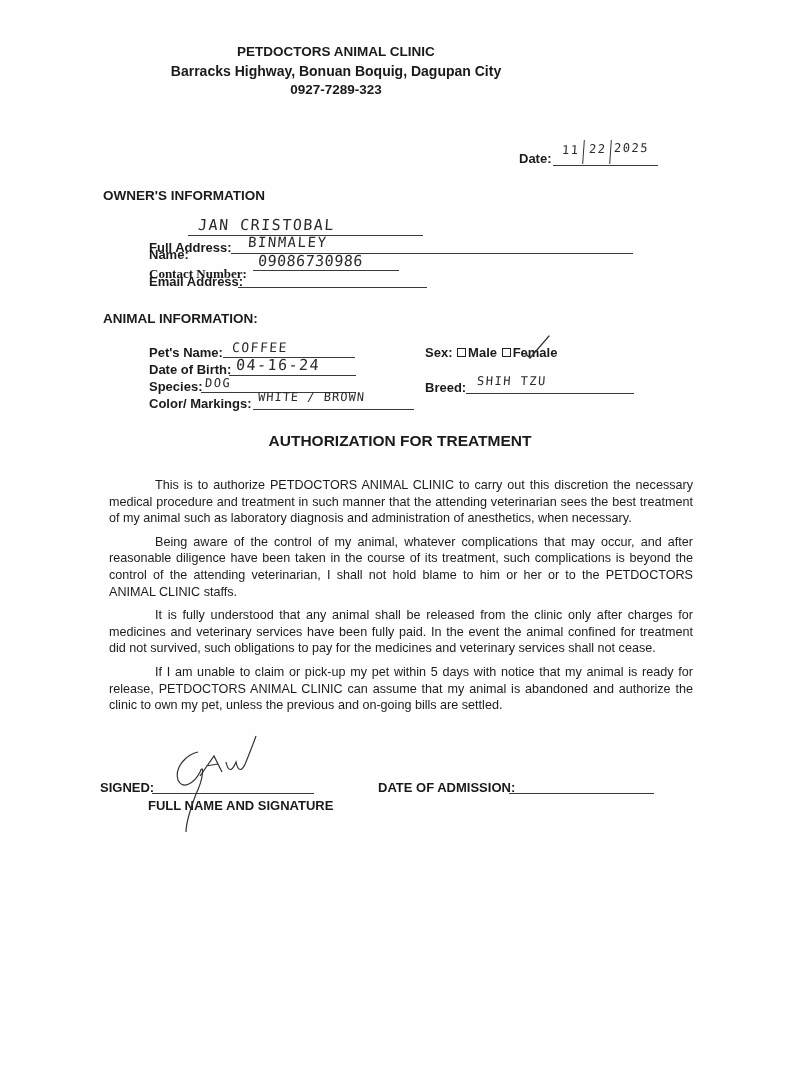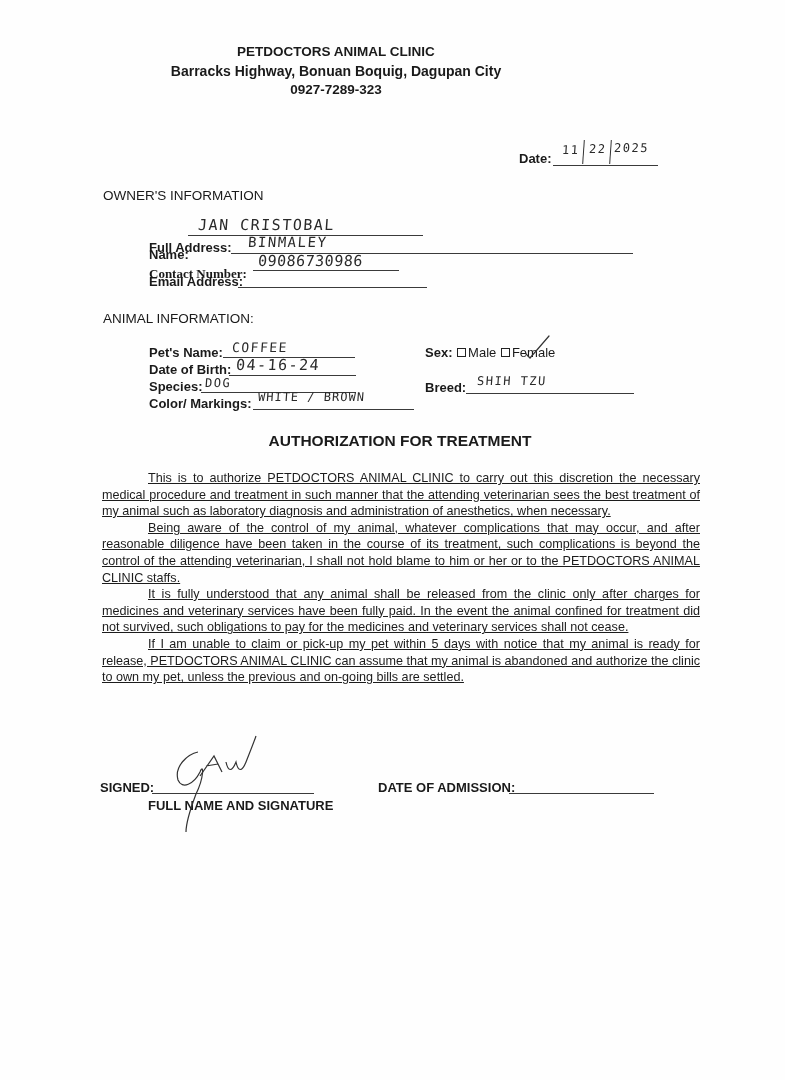--- a/index.html
+++ b/index.html
@@ -10,27 +10,27 @@
     .page { position: absolute; left: 0; top: 0; width: 785px; height: 1080px; background: #fefefe; }
     .hdr { position: absolute; left: 0; width: 672px; text-align: center; font-weight: bold; font-size: 13.5px; }
     .abs { position: absolute; }
     .label { font-weight: bold; font-size: 13px; white-space: nowrap; }
     .line { position: absolute; height: 0; border-bottom: 1px solid #3a3a3a; }
     .hand {
       position: absolute; font-family: "DejaVu Sans Mono", monospace; color: #2a2a2a;
       font-size: 15px; letter-spacing: 1.5px; white-space: nowrap; font-weight: normal;
       transform: skewX(-4deg);
     }
-    .section-title { font-weight: normal; font-size: 13.5px; }
+    .section-title { font-weight: bold; font-size: 13.5px; }
     .auth-title { position: absolute; left: 0; width: 800px; text-align: center; font-weight: bold; font-size: 15.5px; }
     .body-text {
       position: absolute; left: 102px; width: 598px; font-size: 12.6px; line-height: 16.6px;
       text-align: justify; color: #1c1c1c;
     }
-    .body-text p { margin: 0; text-indent: 46px; text-decoration: underline; }
+    .body-text p { margin: 7px; text-indent: 46px; }
     .checkbox {
       display: inline-block; width: 7px; height: 7px; border: 1px solid #222; vertical-align: 0px; margin: 0 2px 0 1px;
     }
     .check-mark { position: absolute; }
     .sig-svg { position: absolute; }
   </style>
 </head>
 <body>
 
 <div class="page">
@@ -77,21 +77,21 @@
   <div class="abs label" style="left:149px; top:379px;">Species:</div>
   <div class="line" style="left:201px; top:392px; width:155px;"></div>
   <div class="hand" style="left:205px; top:376px; font-size:12px;">DOG</div>
 
   <div class="abs label" style="left:149px; top:396px;">Color/ Markings:</div>
   <div class="line" style="left:253px; top:409px; width:161px;"></div>
   <div class="hand" style="left:258px; top:390px; font-size:12px; letter-spacing:1px;">WHITE / BROWN</div>
 
   <div class="abs label" style="left:425px; top:345px;">
     <span>Sex:</span>
-    <span style="font-weight:normal;margin-top:48px;">
+    <span style="font-weight:bold;margin-top:48px;">
       <span class="checkbox"></span><span>Male</span>
       <span class="checkbox"></span><span>Female</span>
     </span>
   </div>
   <svg class="check-mark" style="left:523px; top:334px;" width="30" height="28">
     <path d="M3 20 L7 24 L26 2" fill="none" stroke="#333" stroke-width="1.2" stroke-linecap="round"></path>
   </svg>
 
   <div class="abs label" style="left:425px; top:380px;">Breed:</div>
   <div class="line" style="left:466px; top:393px; width:168px;"></div>

